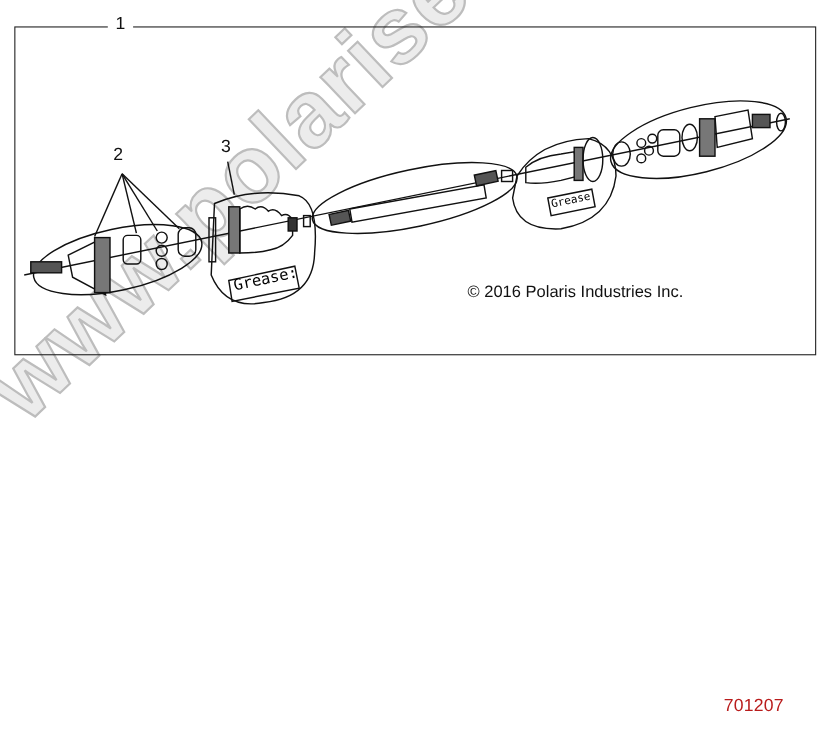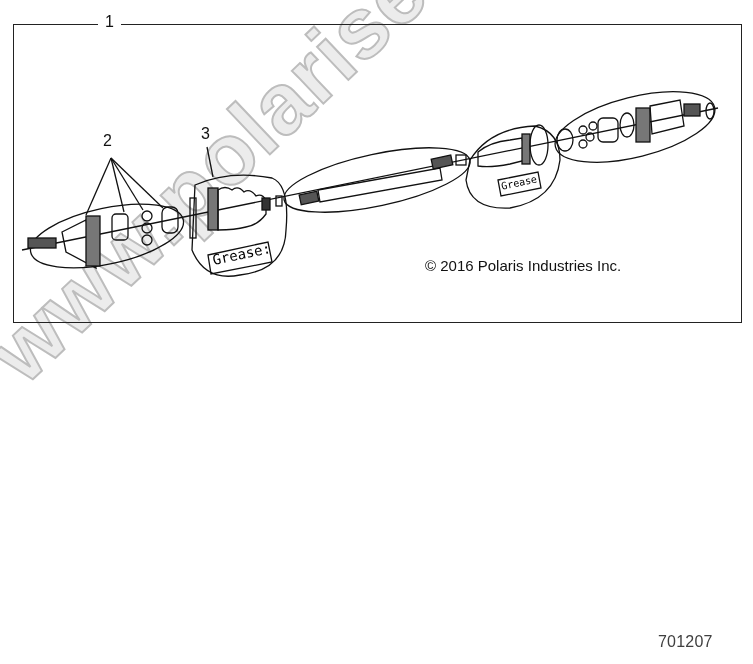--- a/index.html
+++ b/index.html
@@ -1,21 +1,21 @@
 <!DOCTYPE html>
 <html><head>
 <meta charset="utf-8">
 <style>
   html, body { margin:0; padding:0; background:#ffffff; }
   body { width:753px; height:664px; position:relative; overflow:hidden; font-family:"Liberation Sans", sans-serif; }
   .frame { position:absolute; left:13px; top:24px; width:729px; height:299px; border:1px solid #222; box-sizing:border-box; }
   .frame-label { position:absolute; left:98px; top:13px; background:#fff; padding:0 7px; font-size:16px; color:#111; }
   .callout { position:absolute; font-size:16px; color:#111; }
   .copyright { position:absolute; left:413px; top:257px; font-size:15px; color:#111; white-space:nowrap;margin-left:12px; }
-  .diagram-id { position:absolute; left:658px; top:633px; font-size:16px; color:#404040; letter-spacing:0.2px; }
+  .diagram-id { position:absolute; left:658px; top:633px; font-size:16px; color:#b91c1c; letter-spacing:0.2px; }
   svg.art { position:absolute; left:0; top:0; }
   .watermark { position:absolute; left:-30px; top:330px; width:900px; transform-origin:0 0; transform:rotate(-43.5deg);
     font-family:"Liberation Sans", sans-serif; font-weight:bold; font-size:86px; letter-spacing:1px; color:#ececec;
     -webkit-text-stroke:2px #bdbdbd; white-space:nowrap; pointer-events:none; }
 </style>
 </head>
 <body>
 
 <div class="watermark">www.polarisersatzteile.de</div>
 

